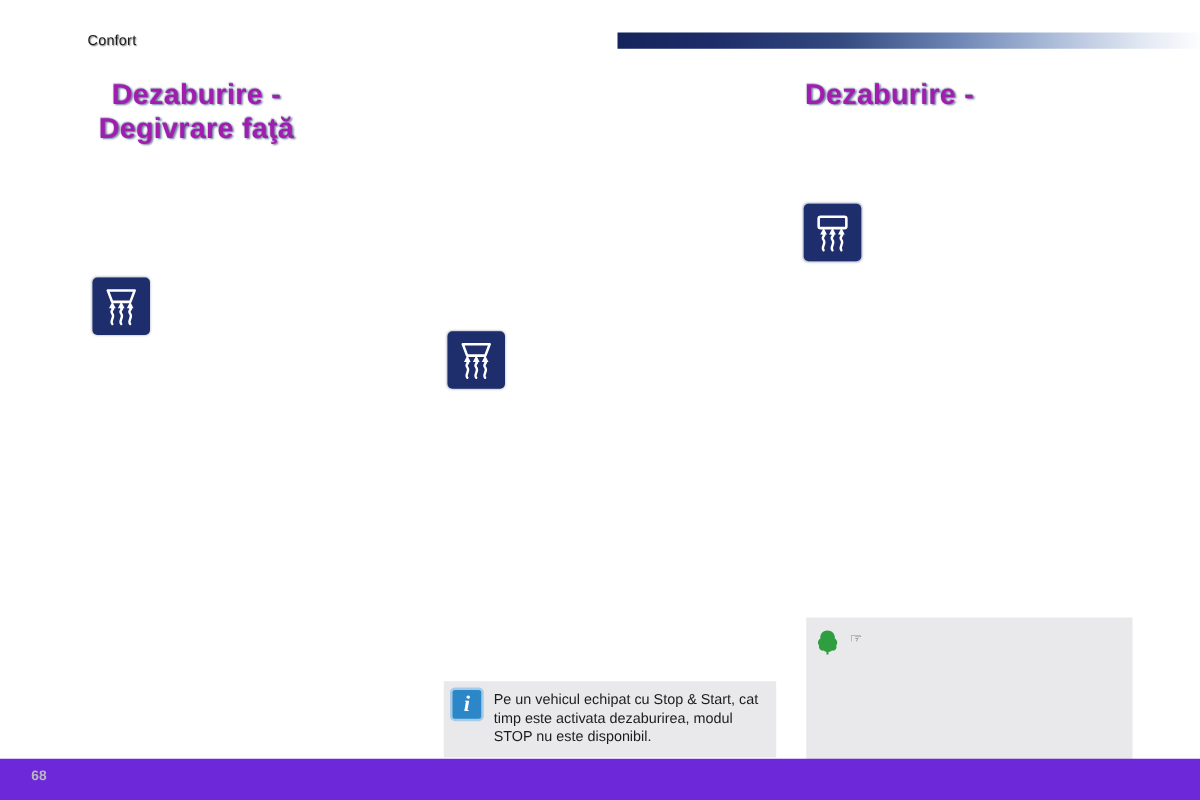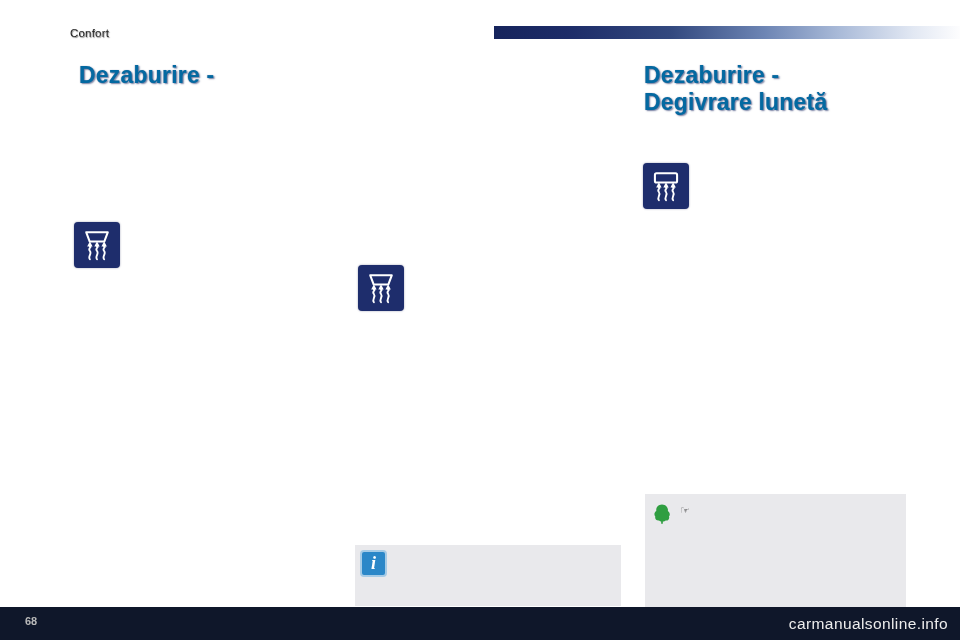--- a/index.html
+++ b/index.html
@@ -16,23 +16,24 @@
     text-shadow:0.7px 0.6px 1px rgba(30,30,30,0.55);
     letter-spacing:0.2px;
   }
   .gradient-bar {
     left:494px; top:26px; width:466px; height:13px;
     background:linear-gradient(to right,#16245c 0%,#1d2c68 16%,#33497f 38%,#6d85b4 58%,#a9bad8 74%,#e2e8f3 90%,#fdfdfe 100%);
   }
 
   
   .title {
-    font-size:23px; font-weight:bold; color:#0369a1; line-height:27px;
+    font-size:23px; font-weight:bold; color:#a21caf; line-height:27px;
     text-shadow:1.3px 0.9px 1.6px rgba(27,42,99,0.6), -0.4px -0.3px 1px rgba(27,42,99,0.35);
     letter-spacing:0.2px;
+    text-align:center;
   }
   .title-left  { left:79px;  top:62px; }
   .title-right { left:644px; top:62px; }
 
   
   .icon-tile {
     width:46px; height:46px; background:#1e2d6c; border-radius:4px;
     display:flex; align-items:center; justify-content:center;
     box-shadow:0 0 2px rgba(20,30,80,0.45);
   }
@@ -60,45 +61,45 @@
   .eco-box {
     left:645px; top:494px; width:261px; height:124px;
     display:flex; gap:5px; padding:8px 8px 8px 6px;
   }
   .tree-icon { flex:0 0 24px; padding-top:1px; }
   .pointer   { flex:0 0 13px; font-size:11px; color:#3c3c3c; padding-top:2px; }
   .eco-text  { font-size:11.5px; line-height:15.5px; color:#1c1c1c; padding-top:1px; }
 
   
   .footer-bar {
-    left:0; top:607px; width:960px; height:33px; background:#0f172a;
+    left:0; top:607px; width:960px; height:33px; background:#6d28d9;
     display:flex; align-items:center; z-index:5;
   }
   .page-number {
     position:absolute; left:25px; top:8px;
     color:#b9b9b9; font-weight:bold; font-size:11px;
   }
   .watermark {
     margin-left:auto; margin-right:12px;
     color:#ededed; font-size:15.5px; letter-spacing:0.4px;
   }
 </style>
 </head>
 <body>
 
 <div class="abs section-header">Confort</div>
 <div class="abs gradient-bar"></div>
 
 <div class="abs title title-left">
   <div>Dezaburire -</div>
+  <div>Degivrare faţă</div>
 </div>
 
 <div class="abs title title-right">
   <div>Dezaburire -</div>
-  <div>Degivrare lunetă</div>
 </div>
 
 <div class="abs icon-tile" id="icon-front-1">
   <svg class="defrost-svg" viewBox="0 0 24 24" width="38" height="38">
     <path class="win" d="M5.2 4 H18.8 L16.6 9.8 H7.4 Z"></path>
     <g transform="translate(7.5,0)">
       <path class="sq" d="M0 21 C-1.5 19.2 1.5 17.6 0 15.8 C-1.5 14 1.5 13.4 0 12.9"></path>
       <path class="hd" d="M-1.7 13 L1.7 13 L0 9.6 Z"></path>
     </g>
     <g transform="translate(12,0)">
@@ -143,27 +144,27 @@
     </g>
     <g transform="translate(16.5,0)">
       <path class="sq" d="M0 21 C-1.5 19.2 1.5 17.6 0 15.8 C-1.5 14 1.5 13.4 0 12.9"></path>
       <path class="hd" d="M-1.7 13 L1.7 13 L0 9.6 Z"></path>
     </g>
   </svg>
 </div>
 
 <div class="abs gray-box info-box">
   <div class="info-icon">i</div>
+  <p class="note-text">Pe un vehicul echipat cu Stop &amp; Start, cat timp este activata dezaburirea, modul STOP nu este disponibil.</p>
 </div>
 
 <div class="abs gray-box eco-box">
   <div class="tree-icon">
     <svg viewBox="0 0 24 24" width="22" height="22">
       <path fill="#2f9e41" d="M12 1.5 C7.4 1.5 5.2 5.4 5.8 8.6 C3.6 9.8 3 13 4.7 14.7 C3.9 17.4 6.3 19.6 8.8 19 C9.7 19.9 10.5 20.2 11.1 20.3 L11.1 22.5 L12.9 22.5 L12.9 20.3 C14.2 20.2 15.3 19.6 15.9 19 C18.5 19.7 20.6 17.2 19.6 14.7 C21.2 13 20.6 9.8 18.4 8.6 C19 5.4 16.6 1.5 12 1.5 Z"></path>
     </svg>
   </div>
   <span class="pointer">☞</span>
 </div>
 
 <div class="abs footer-bar">
   <span class="page-number">68</span>
-  <span class="watermark">carmanualsonline.info</span>
 </div>
 
 </body></html>

